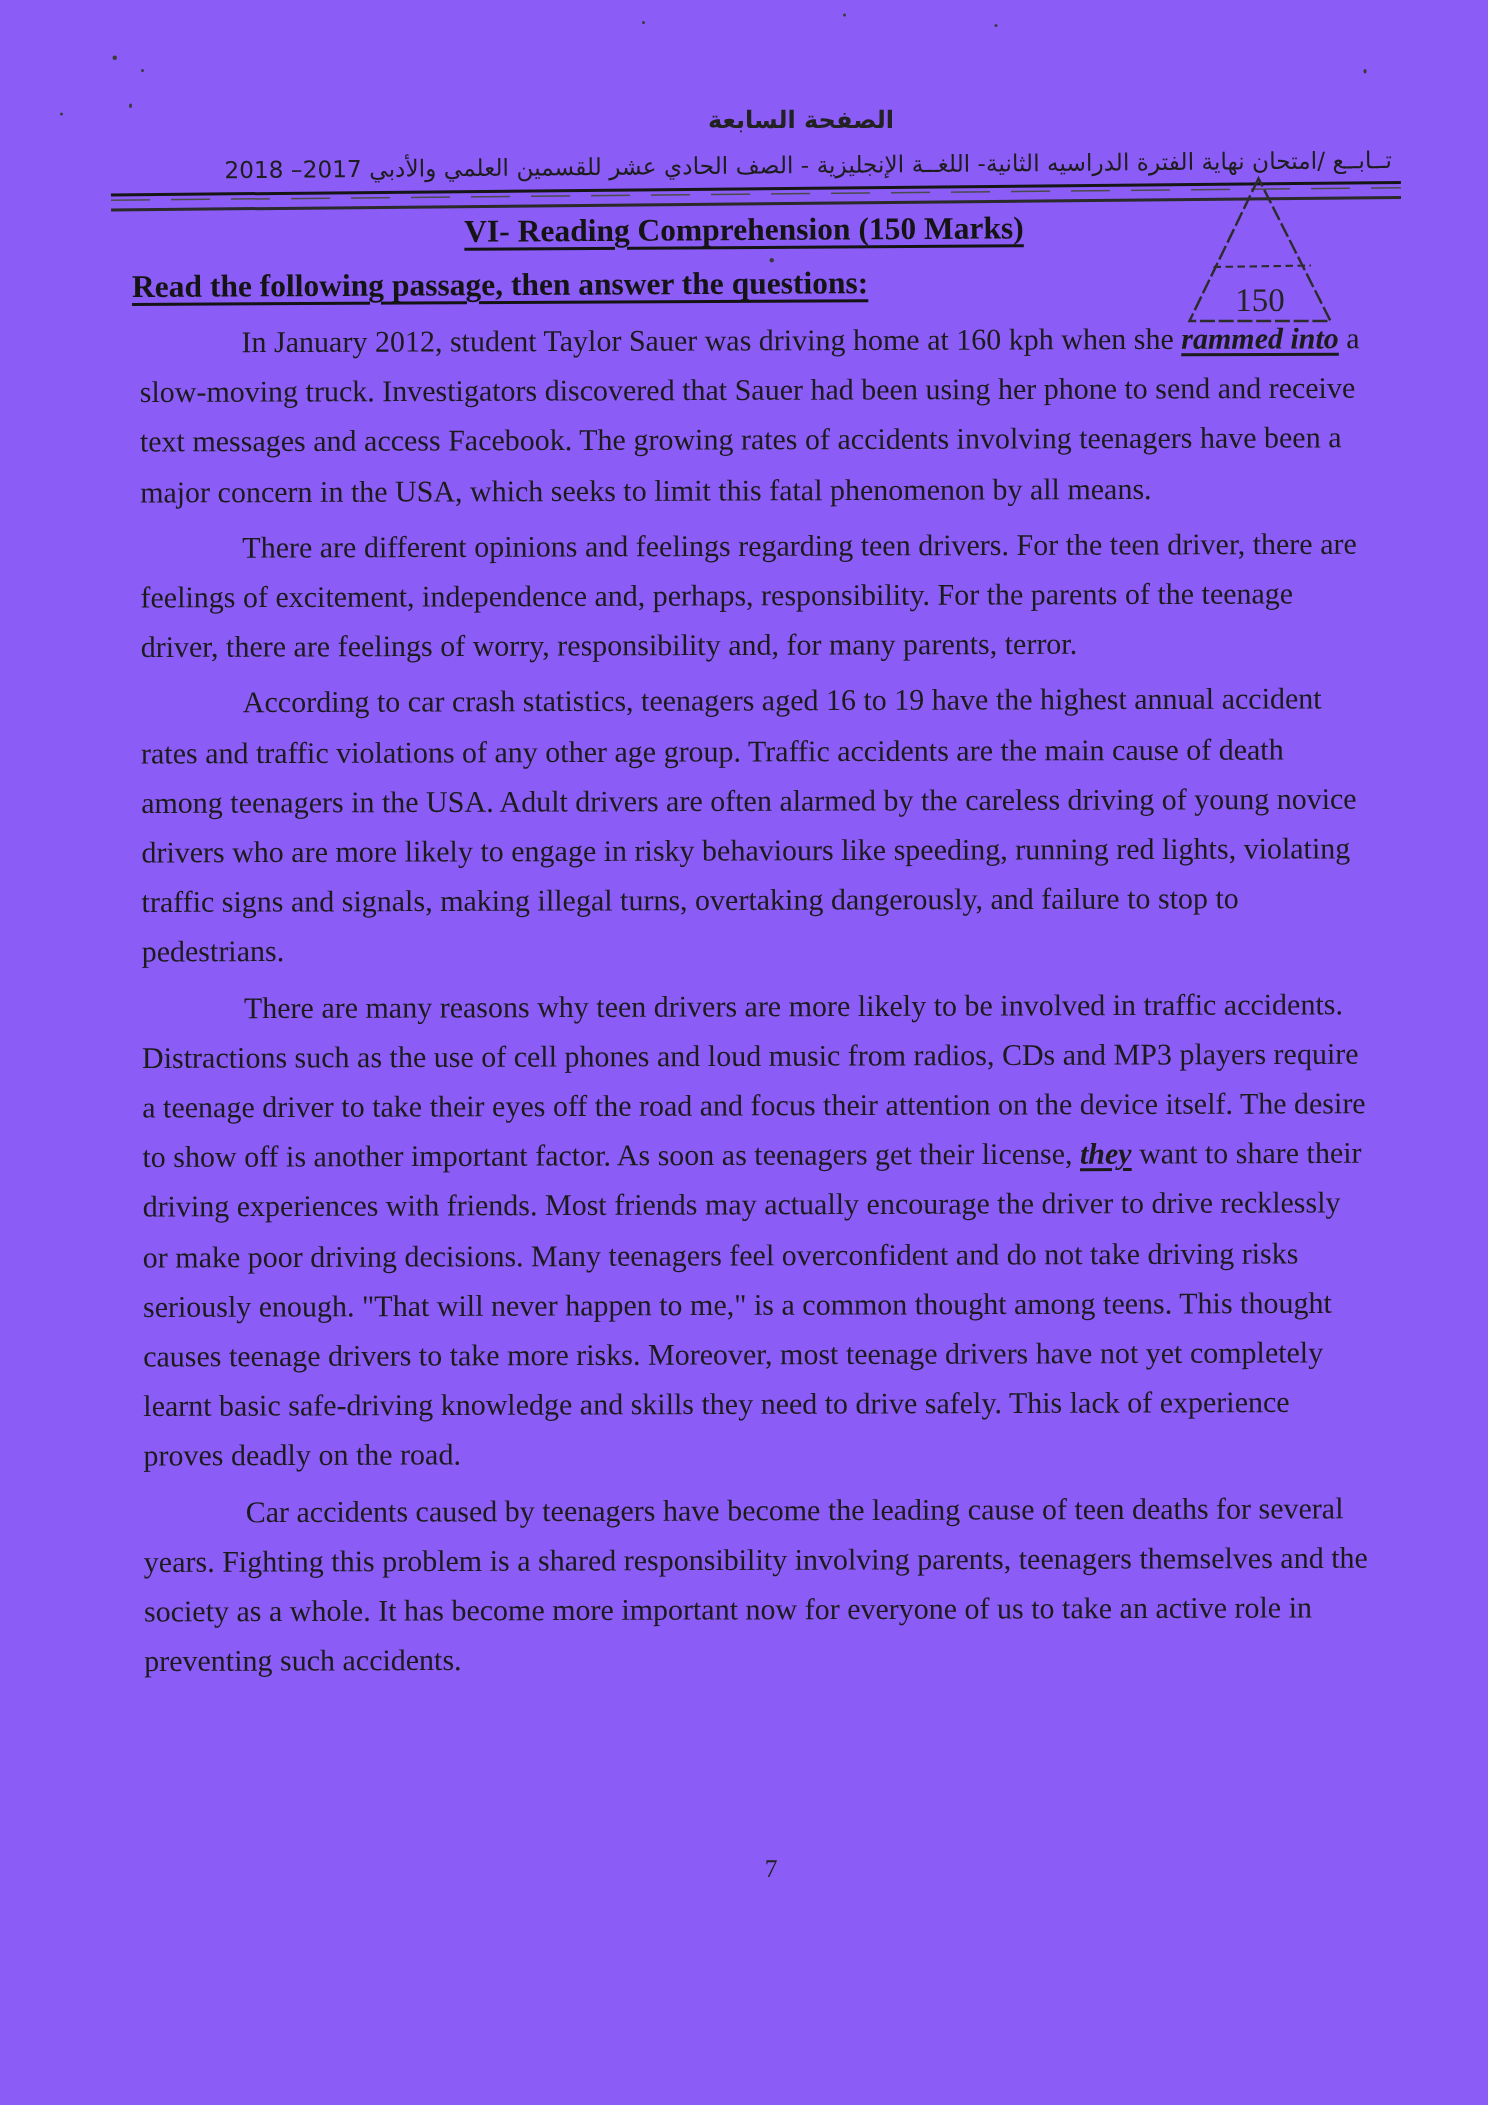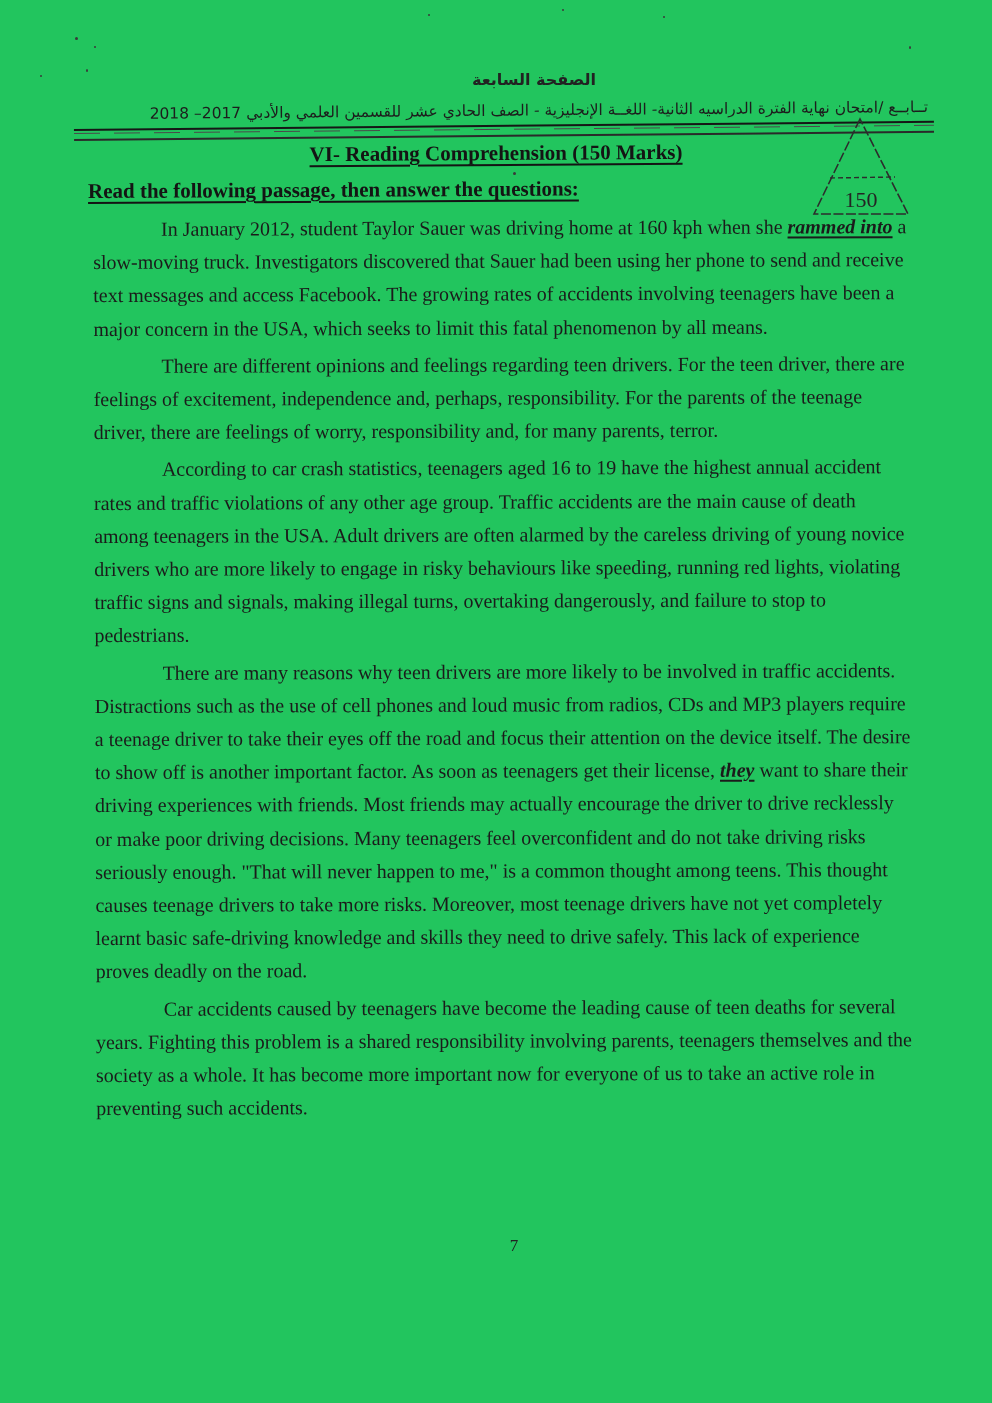--- a/index.html
+++ b/index.html
@@ -4,21 +4,21 @@
 <style>
   html,body{margin:0;padding:0;}
   body{
     width:992px;height:1403px;
     background:#fbfbfa;
     font-family:"Liberation Serif", serif;
     color:#191919;
     position:relative;
     overflow:hidden;
   }
-  .scan-page{position:absolute;inset:0;background:#22c55e;}
+  .scan-page{position:absolute;inset:0;background:#8b5cf6;}
   
   .arabic-title{
     position:absolute;top:70px;left:0;right:0;
     text-align:center;direction:rtl;
     font-family:"DejaVu Sans", sans-serif;
     font-size:16px;font-weight:bold;color:#222;
     transform:translateX(38px);
   }
   
   .arabic-header{
@@ -33,21 +33,21 @@
     position:absolute;top:129px;left:74px;width:860px;height:8px;
     border-top:2.5px solid #161616;
     border-bottom:2px solid #2a2a2a;
     transform:rotate(-0.55deg);transform-origin:left center;
   }
   .rule .inner-dash{
     position:absolute;left:0;top:2px;width:100%;height:1px;
     background:repeating-linear-gradient(90deg,#4a4a4a 0 26px,transparent 26px 40px);
   }
   
-  .marks-triangle{position:absolute;left:807px;top:115px;width:108px;height:106px;}
+  .marks-triangle{position:absolute;left:786px;top:115px;width:108px;height:106px;}
   
   .section-heading{
     position:absolute;top:141px;left:0;right:0;
     text-align:center;
     font-size:21px;font-weight:bold;
     text-decoration:underline;text-decoration-thickness:2px;text-underline-offset:4px;
     transform:rotate(-0.35deg);
     color:#141414;
   }
   .instruction{

